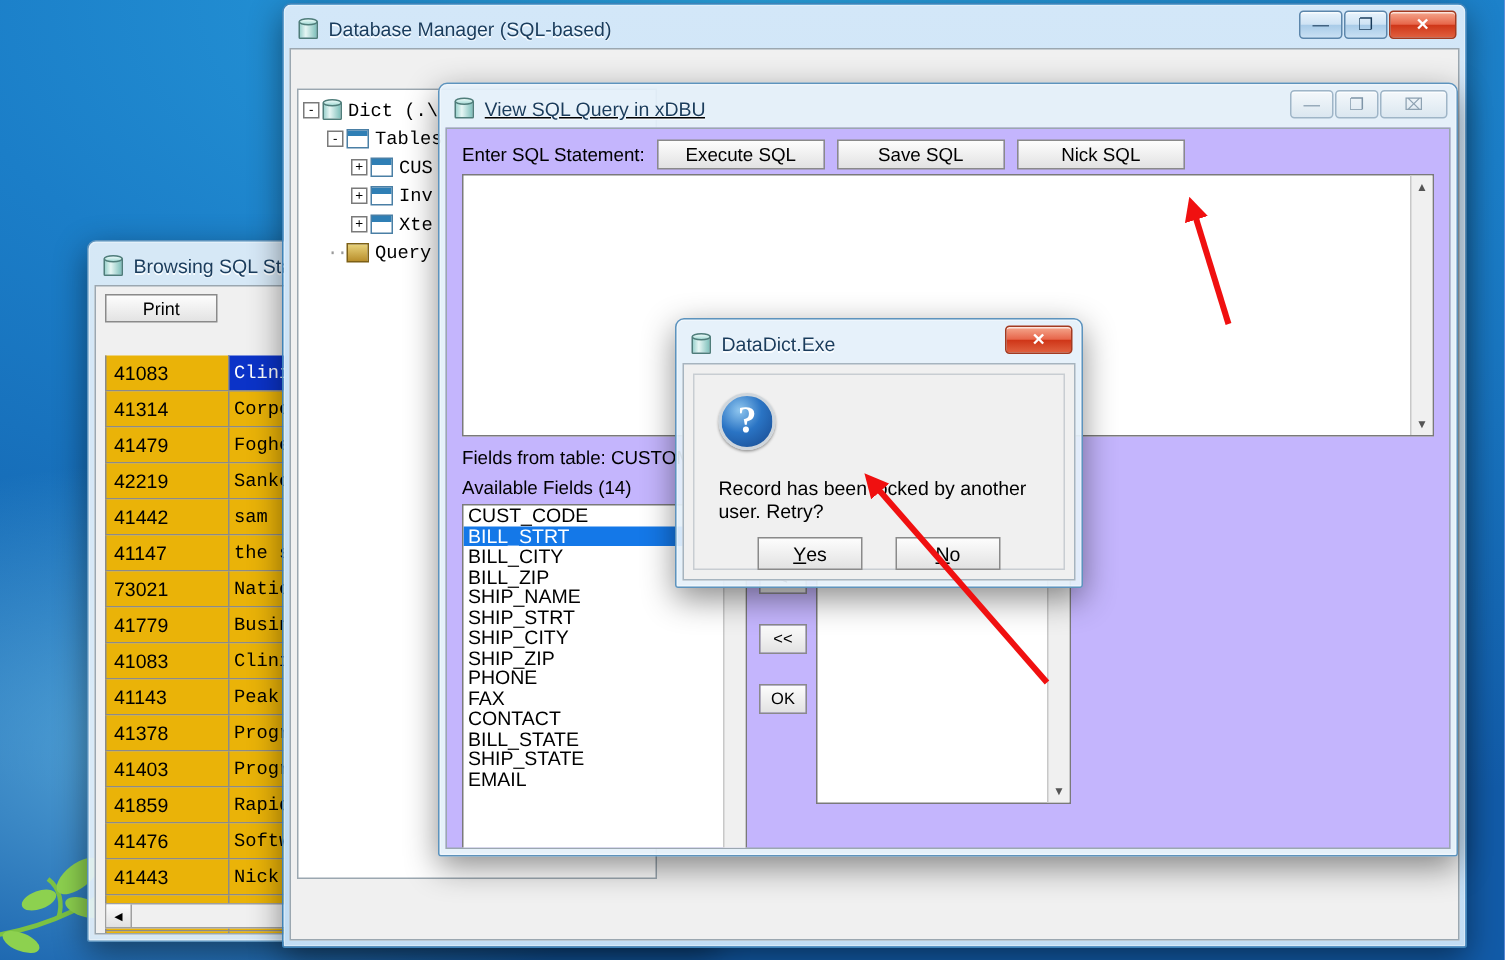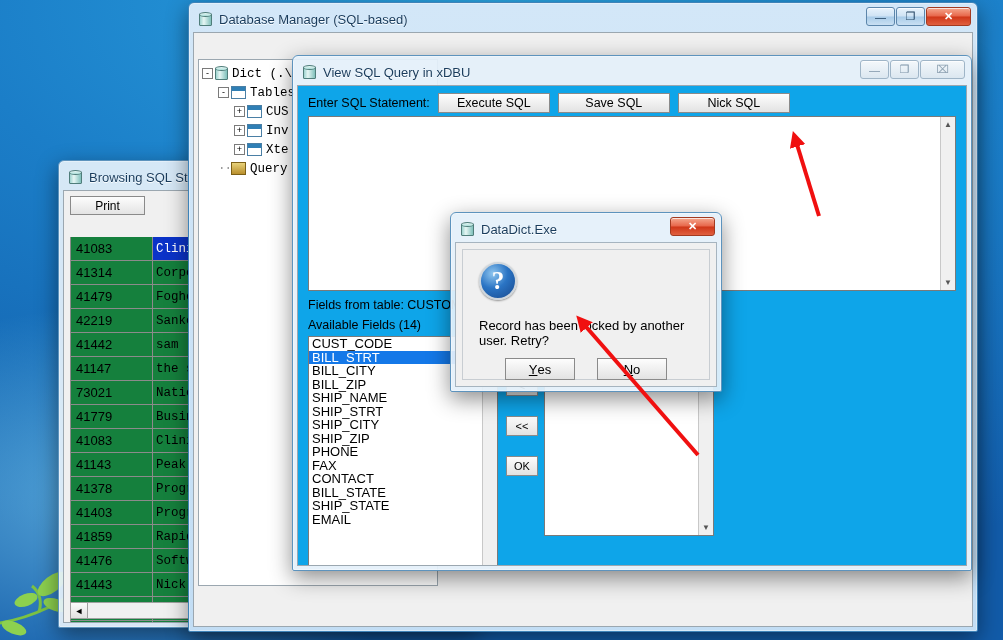--- a/index.html
+++ b/index.html
@@ -92,21 +92,21 @@
   .grid-head { display:flex; height:19px; }
   .gh {
     background:linear-gradient(#a9a9a9,#8b8b8b);
     border:1px solid #555; border-right:none;
     color:#fff; font-size:10px; font-family:Liberation Sans, sans-serif;
     display:flex; align-items:center; padding-left:3px; overflow:hidden;margin-top:26px;
   }
   .grow { display:flex; height:24px; }
   .gc {
     border:1px solid #8b8b8b; border-top:none; border-right:none;
-    background:#15803d; font-size:13px; display:flex; align-items:center;
+    background:#eab308; font-size:13px; display:flex; align-items:center;
     padding-left:5px; overflow:hidden; white-space:nowrap;
     font-family:"Liberation Sans", sans-serif;
   }
   .gc.mono { font-family:"Liberation Mono", monospace; font-size:12.5px; padding-left:3px;}
   .gc.sel { background:#0b33c8; color:#fff; }
   .col1 { width:82px; }
   .col2 { width:82px; }
   .hscroll {
     position:absolute; left:6px; bottom:3px; right:2px; height:17px;
     background:#f0f0f0; border:1px solid #a0a0a0;
@@ -136,22 +136,22 @@
   .tbl-ico.hdr { background:linear-gradient(#2f7fb5 0 4px,#ffffff 4px); }
   .view-ico { width:15px; height:13px; margin-right:4px; flex:0 0 auto;
      background:linear-gradient(#e8d27a,#b98f2c); border:1px solid #7d6016;}
   .searchbar { position:absolute; right:4px; bottom:4px; height:22px; display:flex; align-items:center; gap:3px;}
   .searchbar label { font-size:12.5px; color:#000; font-family:"Liberation Mono", monospace;}
   .searchbar input { width:160px; height:19px; border:1px solid #8d8d8d; background:#fff; font-size:12px; padding:0 3px;}
   .go-btn { width:26px; height:19px; border:1px solid #8a8a8a; background:linear-gradient(#fdfdfd,#e0e0e0);
     font-size:12px; display:flex; align-items:center; justify-content:center; cursor:pointer;}
 
   
-  #viewsql { left:292px; top:55px; width:680px; height:516px; }
-  #viewsql .client { background:#0ea5e9; }
+  #viewsql { left:292px; top:55px; width:680px; height:516px;text-decoration:underline; }
+  #viewsql .client { background:#c4b5fd; }
   .sqlrow { position:absolute; left:10px; top:6px; right:10px; height:22px; display:flex; align-items:center; gap:8px;}
   .sqlrow .lbl { font-size:12.5px; color:#000; }
   .sqlbtn {
     width:112px; height:20px; border:1px solid #8a8a8a;
     background:linear-gradient(#fdfdfd,#e2e2e2);
     font-size:12.5px; display:flex; align-items:center; justify-content:center; cursor:pointer;
   }
   .sqlbox {
     position:absolute; left:10px; top:30px; right:10px; height:175px;
     background:#fff; border:1px solid #7a7a7a; overflow:hidden;

